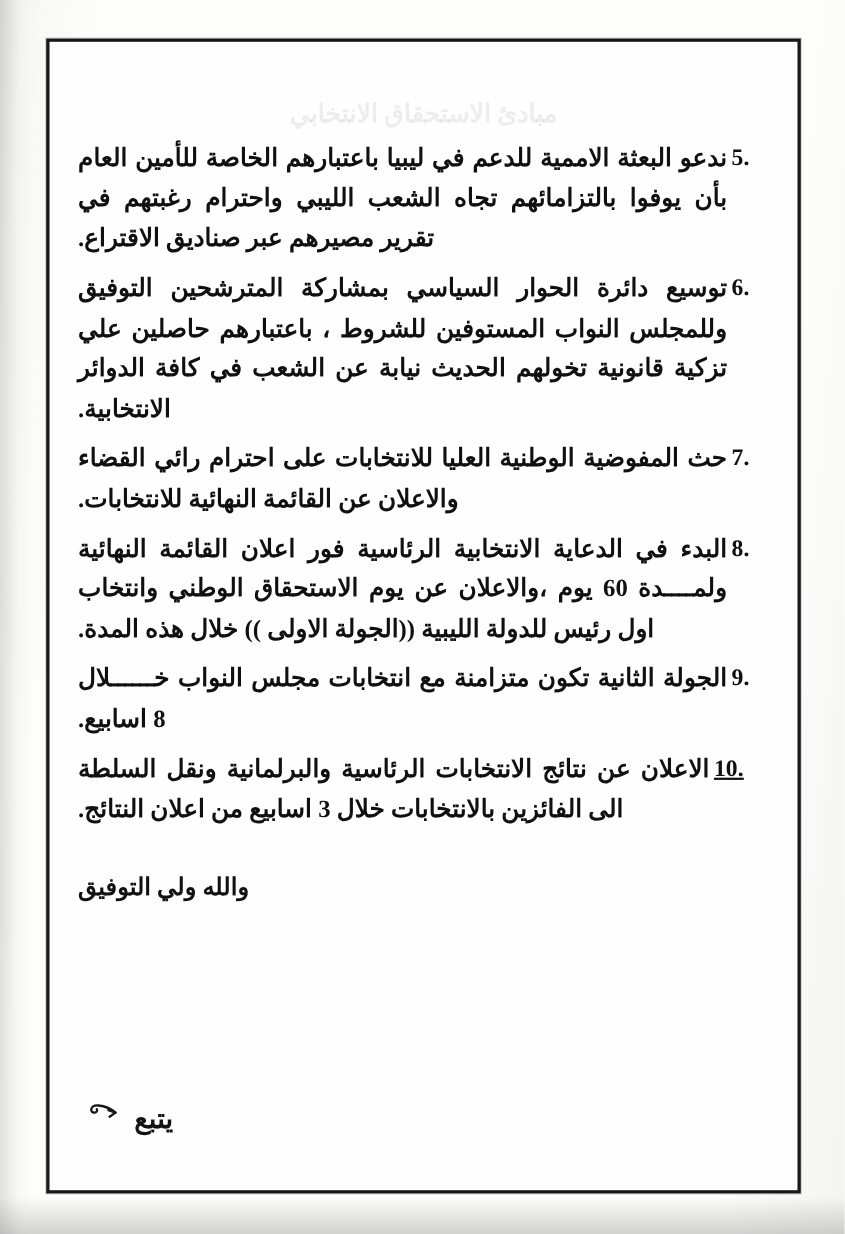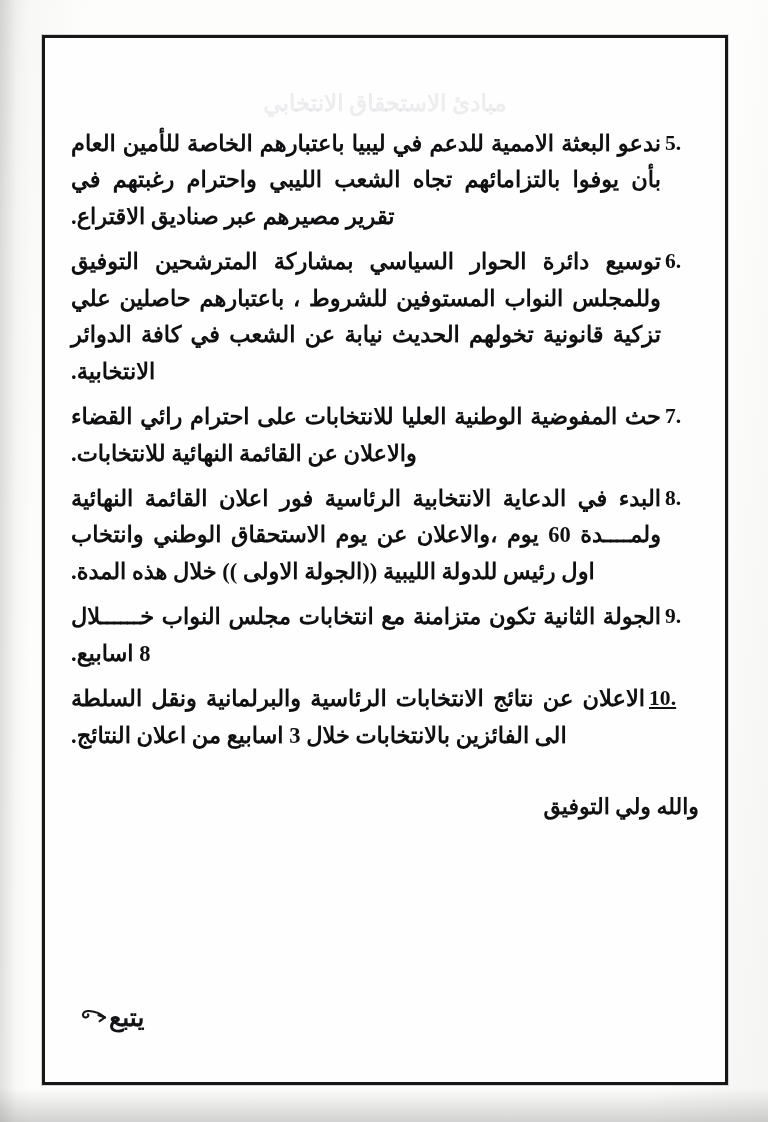--- a/index.html
+++ b/index.html
@@ -112,42 +112,42 @@
 
   li.clause.wide-number { padding-right: 54px; }
   li.clause.wide-number .clause-number { width: 50px; text-decoration: underline; }
 
   li.clause .clause-text {
     display: block;
   }
 
   #closing-line {
     margin: 40px 0 0 0;
-    text-align: right;
+    text-align: left;
     font-size: 22px;
     font-weight: 600;
     color: #111113;
     letter-spacing: 1.5px;
   }
 
   #page-foot {
     position: absolute;
     left: 26px;
     right: 26px;
     bottom: 22px;
     height: 90px;
   }
 
   #continued-mark {
     position: absolute;
     left: 10px;
     bottom: 28px;
     display: flex;
-    align-items: center;
-    gap: 2px;
+    align-items: flex-start;
+    gap: 15px;
     direction: rtl;
   }
   #continued-mark .continued-text {
     font-size: 25px;
     font-weight: 600;
     color: #131316;
   }
   #continued-mark .arrow-glyph {
     display: inline-block;
     width: 26px;

